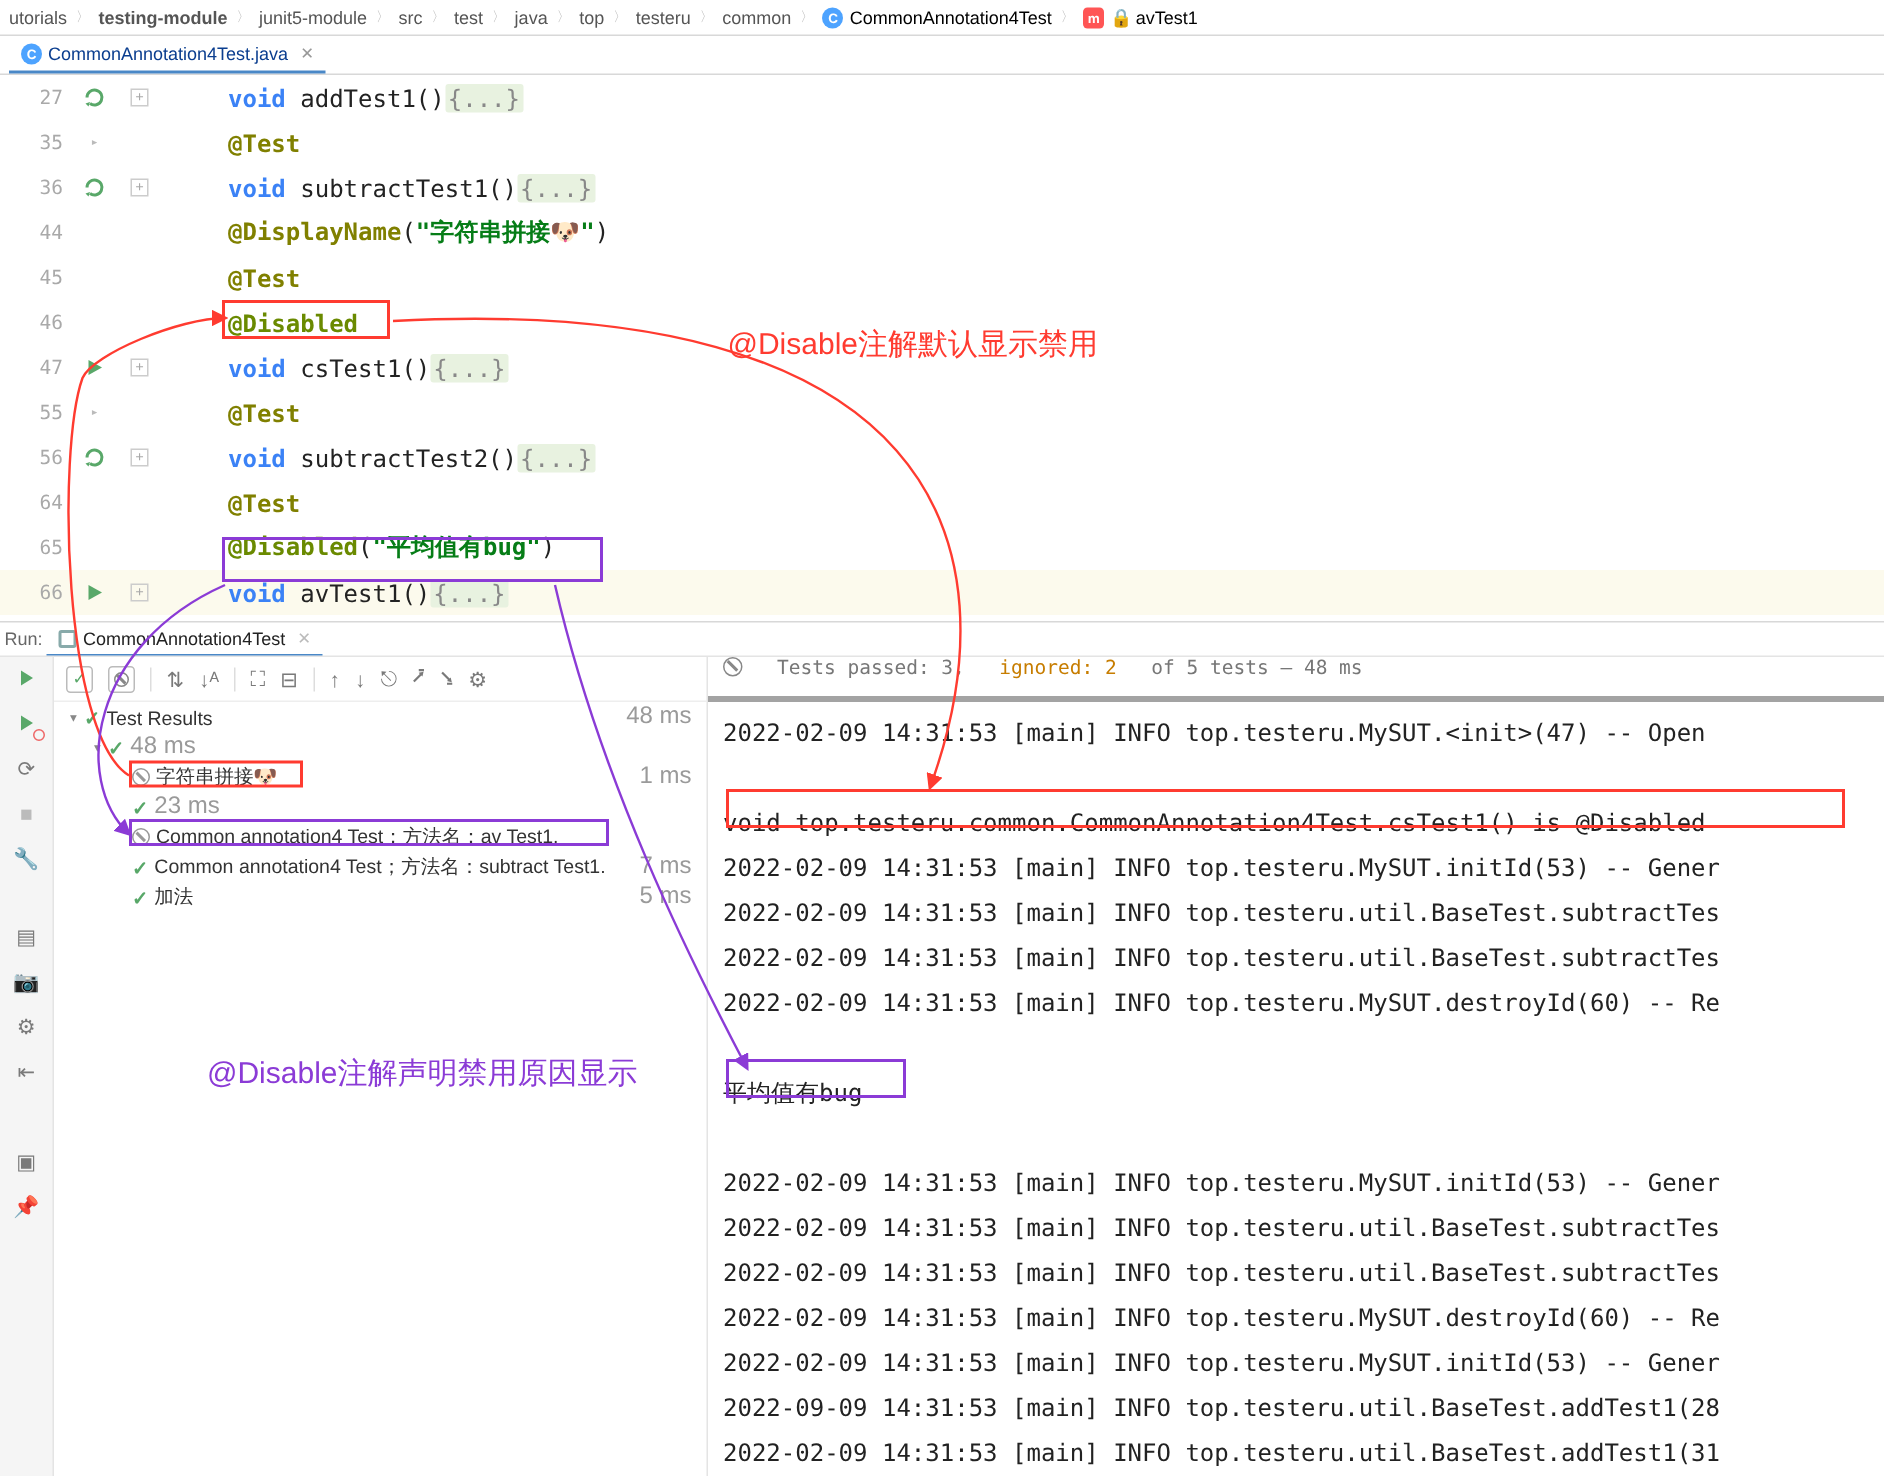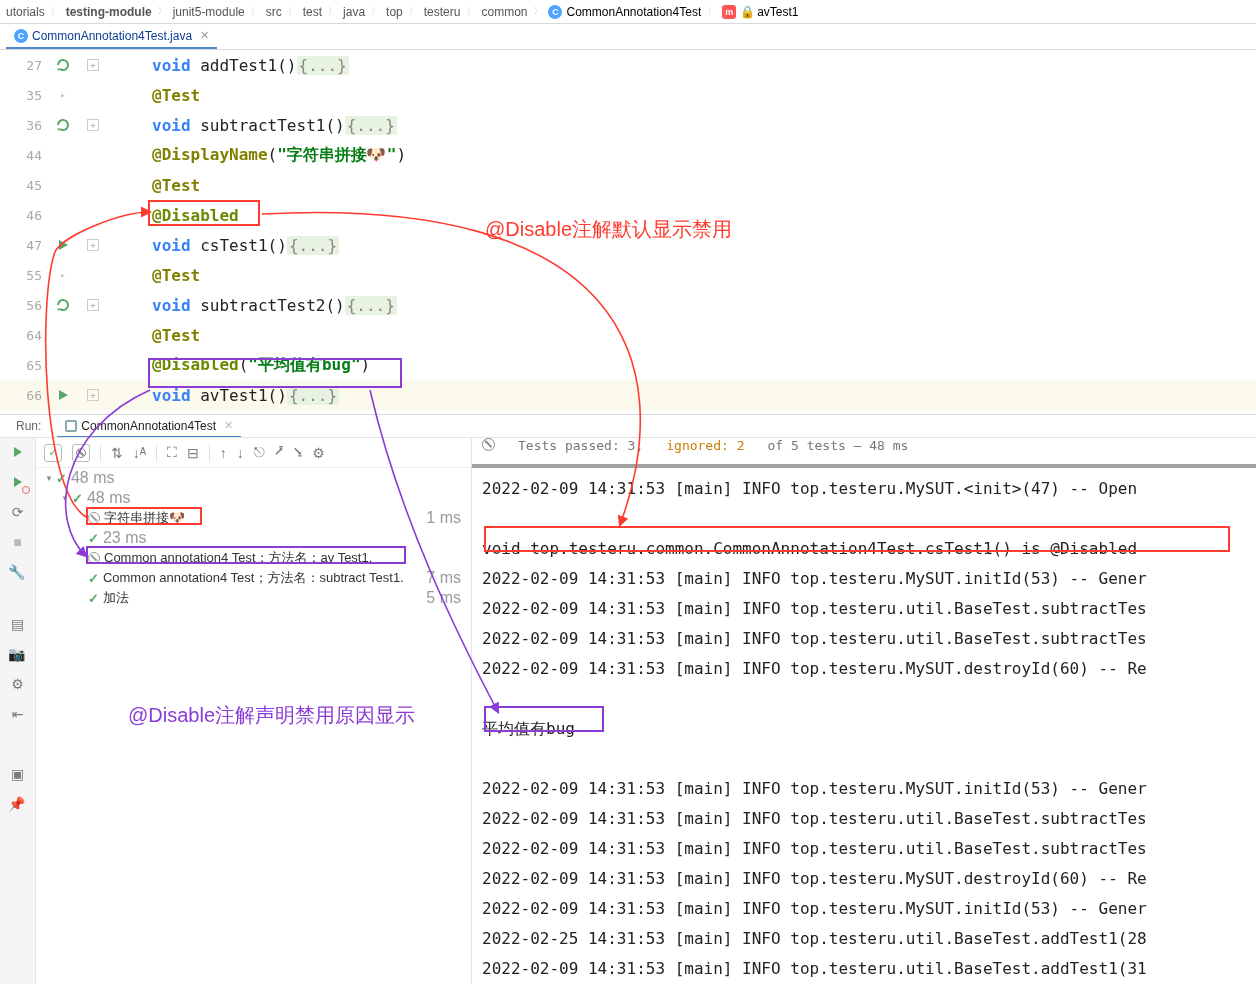--- a/index.html
+++ b/index.html
@@ -28,21 +28,21 @@
 .ann{color:#808000;font-weight:bold}
 .ann2{color:#6a8a00;font-weight:bold}
 .str{color:#067d17;font-weight:bold}
 .fold{background:#e8f2e0;color:#888;padding:0 2px;border-radius:2px}
 .caret-line{background:#fcfaed}
 
 .redbox{position:absolute;border:2px solid #ff3b30;pointer-events:none}
 .purbox{position:absolute;border:2px solid #8b3bd6;pointer-events:none}
 
 .runhdr{display:flex;align-items:center;height:24px;border-top:1px solid #d8d8d8;border-bottom:1px solid #e4e4e4;font-size:12px}
-.runhdr .lbl{color:#666;padding:0 16px}
+.runhdr .lbl{color:#666;padding:0 3px}
 .runhdr .runtab{display:flex;align-items:center;gap:4px;padding:0 8px;border-bottom:1px solid #4a88c7;height:100%}
 .runhdr .ri{width:12px;height:12px;border:2px solid #8aa;border-radius:2px;display:inline-block}
 
 .bottom{display:flex;height:546px;position:relative}
 
 .rail{width:36px;background:#f5f5f5;border-right:1px solid #e4e4e4;display:flex;flex-direction:column;align-items:center;padding-top:4px;gap:10px;color:#7a7a7a}
 .rail .it{width:20px;height:20px;display:flex;align-items:center;justify-content:center;font-size:14px}
 .play-tri{width:0;height:0;border-left:8px solid #59a869;border-top:5px solid transparent;border-bottom:5px solid transparent}
 
 .mid{width:436px;border-right:1px solid #e4e4e4;display:flex;flex-direction:column}
@@ -273,20 +273,21 @@
       <span class="ic">↓</span>
       <span class="ic">⎋</span>
       <span class="ic">⭷</span>
       <span class="ic">⭸</span>
       <span class="ic">⚙</span>
     </div>
     <div class="tree" id="tree">
         <div class="row" style="padding-left: 6px;">
           <span class="chev">▾</span>
           <span class="ok">✓</span>
+          <span class="name">Test Results</span>
           <span class="tim">48 ms</span>
         </div>
         <div class="row" style="padding-left: 22px;">
           <span class="chev">▾</span>
           <span class="ok">✓</span>
           <span class="tim">48 ms</span>
         </div>
         <div class="row" style="padding-left: 38px;">
           <span class="chev"></span>
           <span class="dis"></span>
@@ -335,21 +336,21 @@
         <div>2022-02-09 14:31:53 [main] INFO  top.testeru.util.BaseTest.subtractTes</div>
         <div>2022-02-09 14:31:53 [main] INFO  top.testeru.MySUT.destroyId(60) -- Re</div>
         <div>&nbsp;</div>
         <div>平均值有bug</div>
         <div>&nbsp;</div>
         <div>2022-02-09 14:31:53 [main] INFO  top.testeru.MySUT.initId(53) -- Gener</div>
         <div>2022-02-09 14:31:53 [main] INFO  top.testeru.util.BaseTest.subtractTes</div>
         <div>2022-02-09 14:31:53 [main] INFO  top.testeru.util.BaseTest.subtractTes</div>
         <div>2022-02-09 14:31:53 [main] INFO  top.testeru.MySUT.destroyId(60) -- Re</div>
         <div>2022-02-09 14:31:53 [main] INFO  top.testeru.MySUT.initId(53) -- Gener</div>
-        <div>2022-02-25 14:31:53 [main] INFO  top.testeru.util.BaseTest.addTest1(28</div>
+        <div>2022-09-09 14:31:53 [main] INFO  top.testeru.util.BaseTest.addTest1(28</div>
         <div>2022-02-09 14:31:53 [main] INFO  top.testeru.util.BaseTest.addTest1(31</div>
       </div>
   </div>
 </div>
 
 <div class="ann-layer">
   <svg class="arrows">
     <defs>
       <marker id="ar" viewBox="0 0 10 10" refX="8" refY="5" markerWidth="7" markerHeight="7" orient="auto">
           <path d="M0 0 L10 5 L0 10 z" fill="#ff3b30"></path>
@@ -361,21 +362,21 @@
 
     <path d="M262 214 C 620 195, 680 360, 620 525" stroke="#ff3b30" stroke-width="1.6" fill="none" marker-end="url(#ar)"></path>
 
     <path d="M86 517 C 42 490, 38 300, 55 252 C 62 236, 120 212, 150 212" stroke="#ff3b30" stroke-width="1.6" fill="none" marker-end="url(#ar)"></path>
 
     <path d="M370 390 C 400 520, 460 640, 498 712" stroke="#8b3bd6" stroke-width="1.6" fill="none" marker-end="url(#ap)"></path>
 
     <path d="M150 390 C 60 430, 48 520, 86 556" stroke="#8b3bd6" stroke-width="1.6" fill="none" marker-end="url(#ap)"></path>
   </svg>
   <span class="ann-text-red" style="left:485px;top:216px">@Disable注解默认显示禁用</span>
-  <span class="ann-text-pur" style="left:128px;top:702px">@Disable注解声明禁用原因显示</span>
+  <span class="ann-text-pur" style="left:138px;top:702px">@Disable注解声明禁用原因显示</span>
 
   <div class="redbox" style="left:148px;top:200px;width:112px;height:26px"></div>
   <div class="purbox" style="left:148px;top:358px;width:254px;height:30px"></div>
   <div class="redbox" style="left:86px;top:507px;width:116px;height:18px"></div>
   <div class="purbox" style="left:86px;top:546px;width:320px;height:18px"></div>
   <div class="redbox" style="left:484px;top:526px;width:746px;height:26px"></div>
   <div class="purbox" style="left:484px;top:706px;width:120px;height:26px"></div>
 </div>
 
 </body></html>

